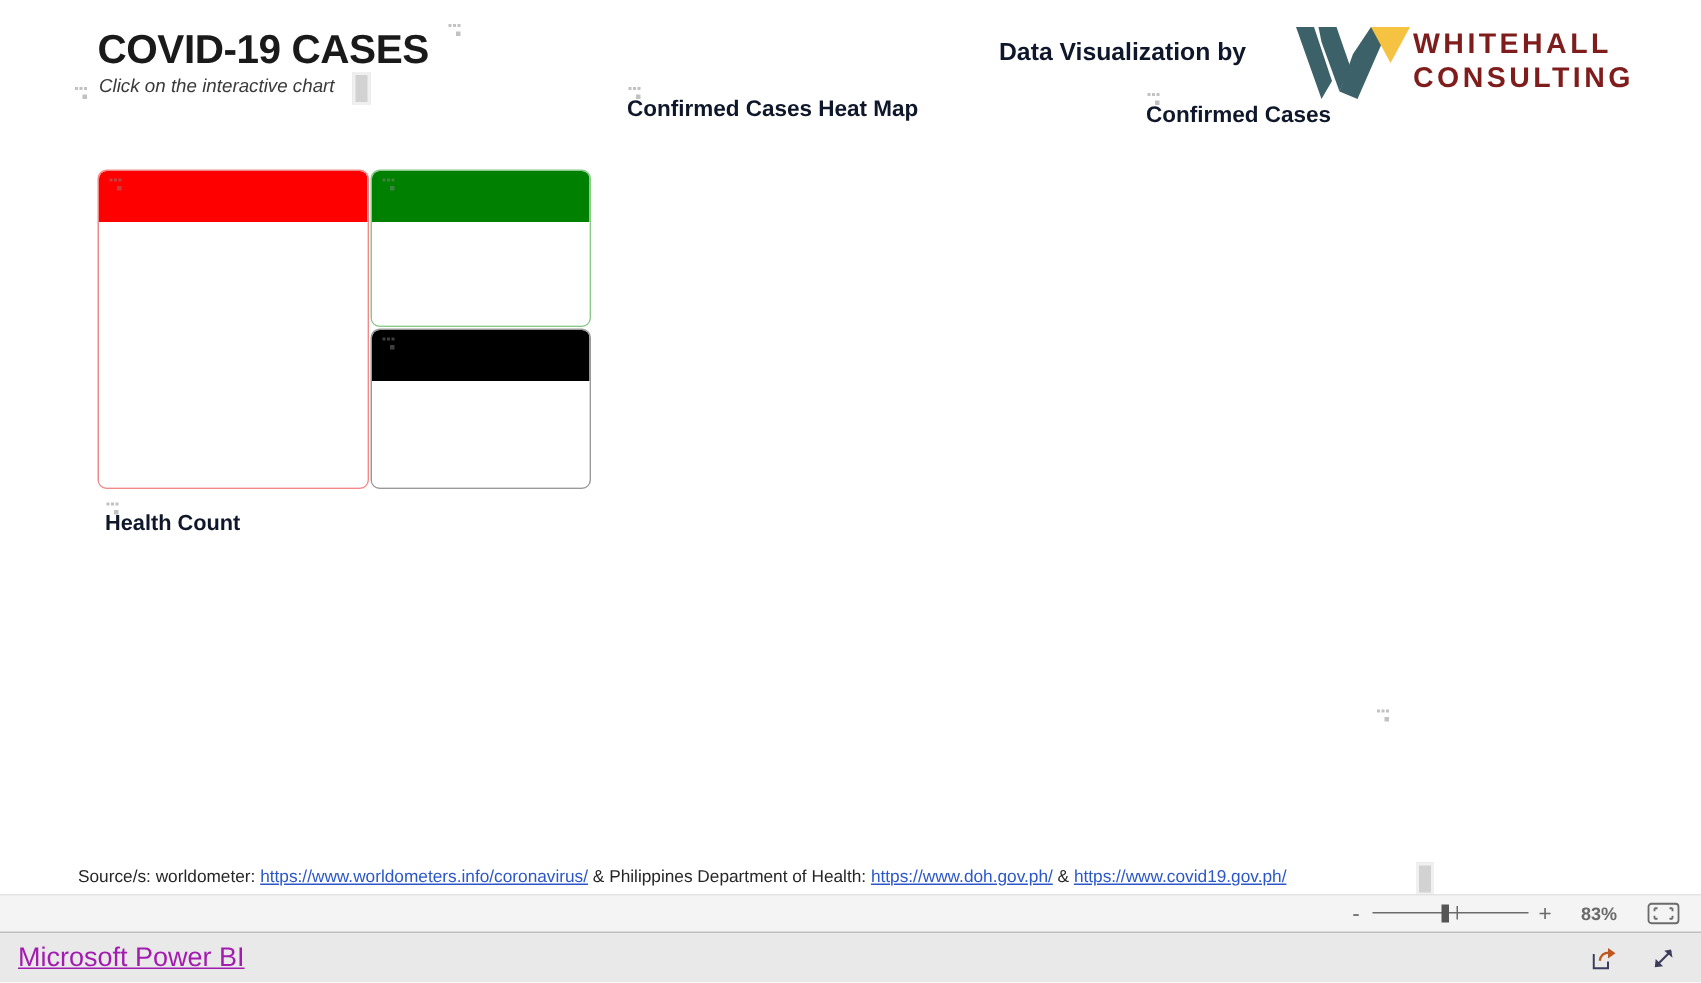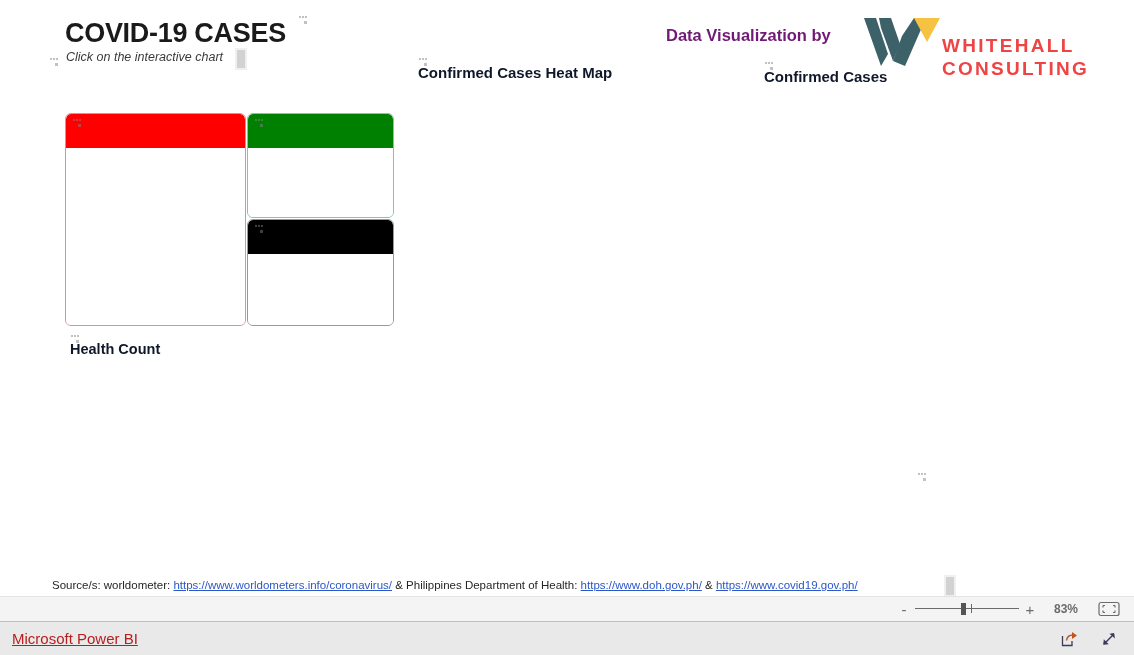--- a/index.html
+++ b/index.html
@@ -45,35 +45,35 @@
     font-style: italic;
     color: #3a3a3a;
     white-space: nowrap;
   }
 
   #viz-by-label {
     position: absolute;
     left: 666px; top: 26px;
     font-size: 16.5px;
     font-weight: bold;
-    color: #701a75;
+    color: #0f172a;
     white-space: nowrap;
   }
 
   
   #whitehall-logo {
     position: absolute;
     left: 862px; top: 16px;
     width: 218px; height: 52px;
   }
   #logo-mark { position: absolute; left: 0; top: 0; }
   #logo-wordmark {
     position: absolute;
-    left: 80px; top: 18px;
-    color: #ef4444;
+    left: 80px; top: 2px;
+    color: #7f1d1d;
     font-size: 19px;
     font-weight: bold;
     letter-spacing: 2.3px;
     line-height: 23px;
     white-space: nowrap;
   }
 
   
   .viz-title {
     position: absolute;
@@ -257,22 +257,22 @@
     position: absolute;
     left: 0; top: 622px;
     width: 1134px; height: 33px;
     background: #e9e9e9;
     display: flex;
     align-items: center;
     box-sizing: border-box;
   }
   #powerbi-link {
     margin-left: 12px;
-    color: #b91c1c;
-    font-size: 15px;
+    color: #a21caf;
+    font-size: 18px;
     text-decoration: underline;
     cursor: pointer;
   }
   #status-bar-actions {
     margin-left: auto;
     display: flex;
     align-items: center;
     gap: 22px;
     margin-right: 16px;
   }

